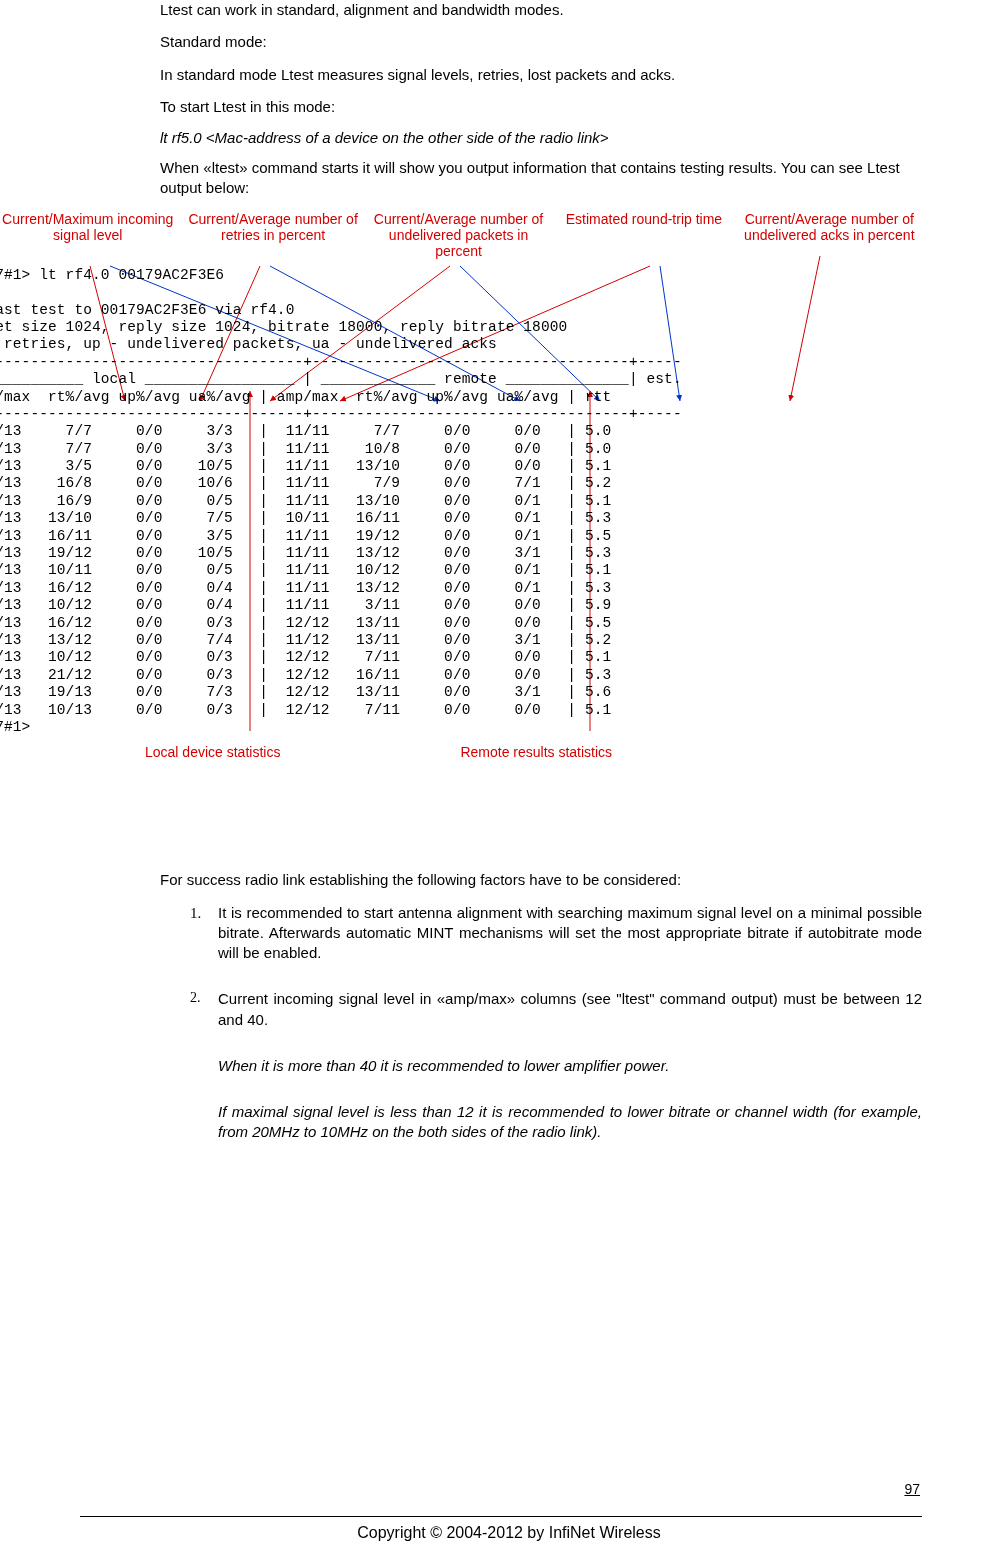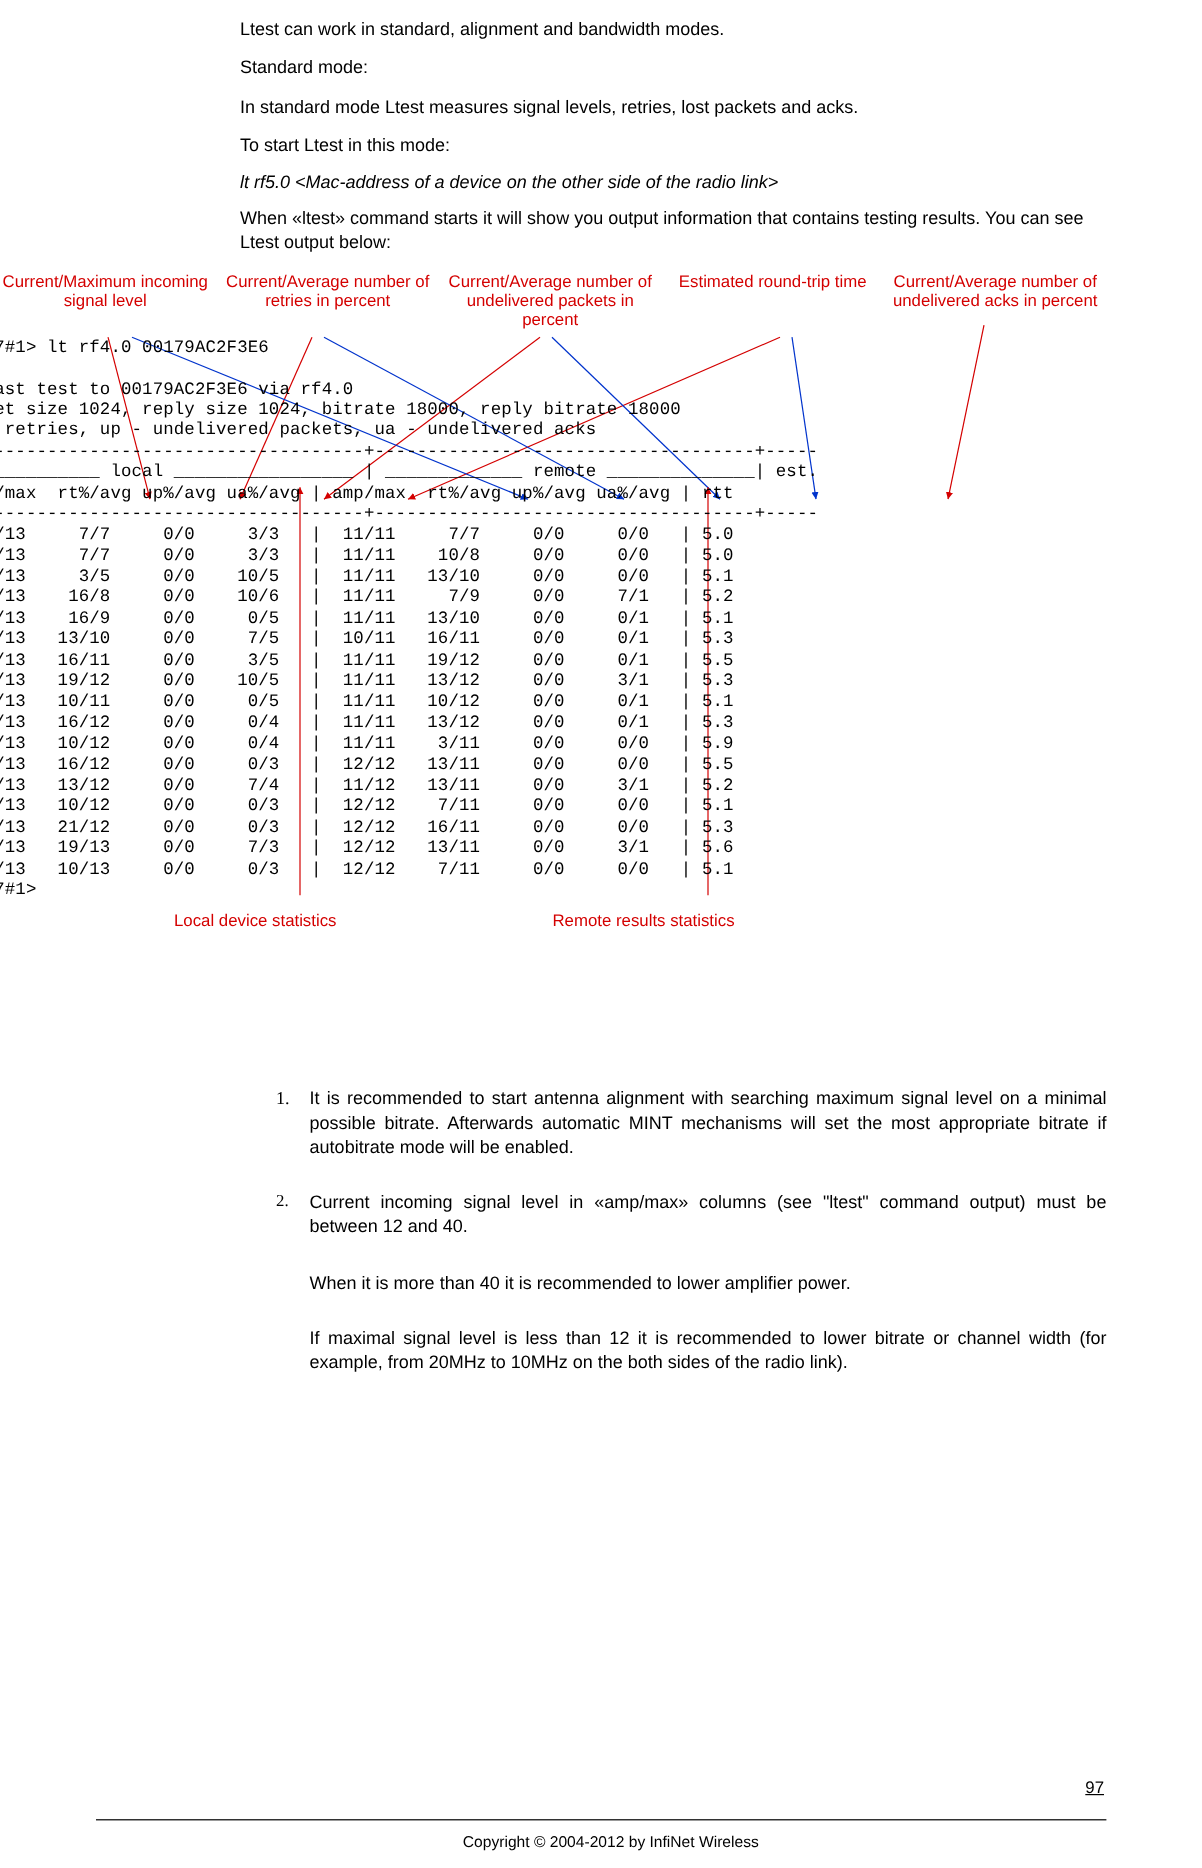--- a/index.html
+++ b/index.html
@@ -11,22 +11,22 @@
     color: #000;
   }
   .page {
     width: 1002px;
     height: 1557px;
     position: relative;
     box-sizing: border-box;
     padding: 0 80px 0 80px;
   }
   .main-col {
-    margin-left: 120px;
-    padding-top: 15px;
+    margin-left: 80px;
+    padding-top: 0;
   }
   .p {
     margin: 0 0 12px 0;
     line-height: 1.35;
   }
   .bold { font-weight: normal; }
   .cmd-line {
     font-style: italic;
     margin: 10px 0 12px 0;
   }
@@ -82,40 +82,41 @@
     font-size: 15px;
     width: 28px;
     flex-shrink: 0;
   }
   .list-body { flex: 1; }
   .sub-p {
     margin-left: 28px;
     margin-bottom: 26px;
     text-align: justify;
     line-height: 1.35;
+    font-style: italic;
   }
   .page-num {
     position: absolute;
     right: 82px;
     bottom: 60px;
     font-size: 14px;
     text-decoration: underline;
   }
   .footer-line {
     position: absolute;
     left: 80px; right: 80px;
     bottom: 40px;
     border-top: 1px solid #000;
   }
   .footer-text {
     position: absolute;
     left: 16px; right: 0;
     bottom: 15px;
     text-align: center;
-    font-size: 13px;
+    font-size: 16px;
   }
   .annot-wrap {
     position: relative;
     margin-left: -120px;
   }
 </style>
 </head>
 <body>
 
 <div class="page">
@@ -194,20 +195,21 @@
   12/13   10/13     0/0     0/3   |  12/12    7/11     0/0     0/0   | 5.1
 Node7#1&gt;</div>
 
     <div class="bottom-labels">
       <div style="margin-left:185px">Local device statistics</div>
       <div style="margin-left:180px">Remote results statistics</div>
     </div>
   </div>
 
   <div class="main-col" style="margin-top:110px">
+    <p class="p">For success radio link establishing the following factors have to be considered:</p>
     <div class="list-block">
       <div class="list-item">
         <div class="list-num">1.</div>
         <div class="list-body">
           <span>It is recommended to start antenna alignment with searching maximum signal level on a minimal possible bitrate.  Afterwards automatic MINT mechanisms will set the most appropriate bitrate if </span><span class="bold">autobitrate</span><span> mode will be enabled.</span>
         </div>
       </div>
       <div class="list-item">
         <div class="list-num" style="font-size:14px">2.</div>
         <div class="list-body">Current incoming signal level in «amp/max» columns (see "ltest" command output) must be between 12 and 40.</div>

